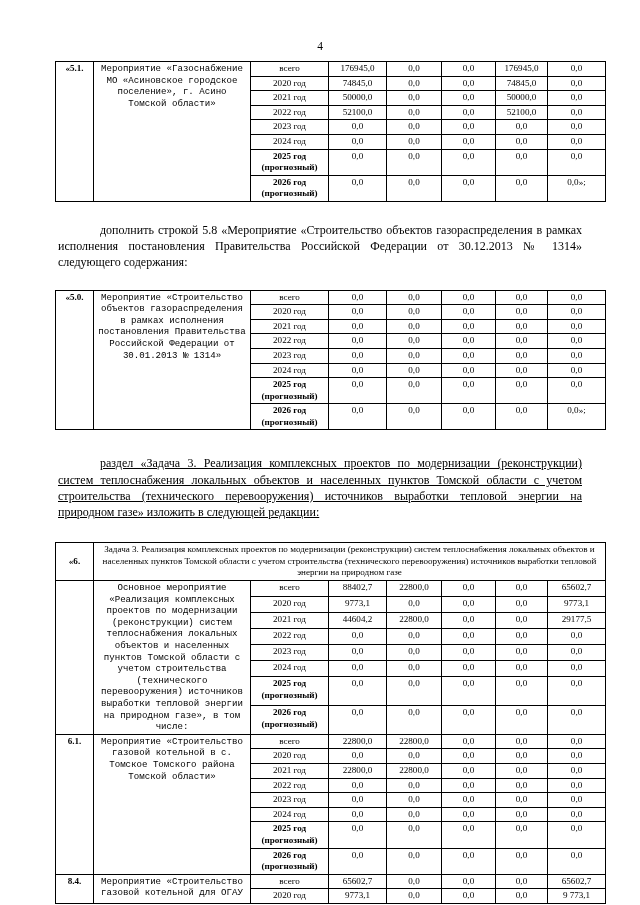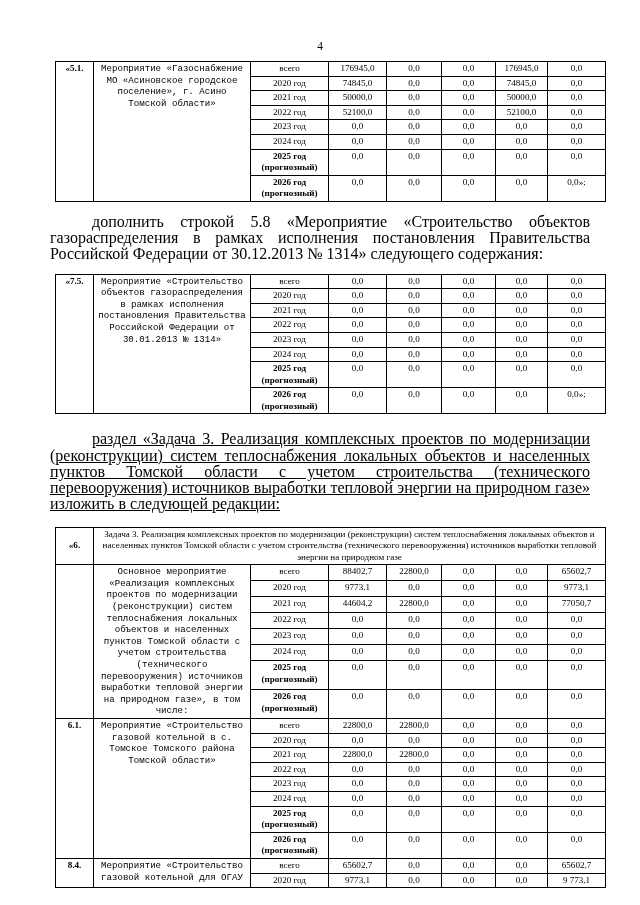--- a/index.html
+++ b/index.html
@@ -23,25 +23,25 @@
   }
   .page-number {
     text-align: center;
     font-size: 11.5px;
     padding-top: 40px;
     padding-bottom: 9px;
     letter-spacing: 0;
   }
   
   .para {
-    font-size: 16px;
+    font-size: 12px;
     line-height: 16.2px;
     text-align: justify;
     text-indent: 42px;
-    margin: 0;
+    margin: 8px;
     padding: 12px 0 11px 0;
     hyphens: none;
   }
   .para.p2 {
     padding: 17px 0 14px 0;
     text-decoration: underline;
   }
   
   table.doc {
     border-collapse: collapse;
@@ -203,21 +203,21 @@
           <col class="w-desc">
           <col class="w-year">
       <col class="w-v1">
           <col class="w-v2">
           <col class="w-v3">
           <col class="w-v4">
           <col class="w-v5">
     </colgroup>
     <tbody>
       <tr>
-        <td class="c-num" rowspan="8">«7.5.</td>
+        <td class="c-num" rowspan="8">«5.0.</td>
         <td class="c-desc" rowspan="8">Мероприятие «Строительство объектов газораспределения в рамках исполнения постановления Правительства Российской Федерации от 30.01.2013 № 1314»</td>
         <td class="c-year">всего</td>
         <td class="c-val">0,0</td>
         <td class="c-val">0,0</td>
         <td class="c-val">0,0</td>
         <td class="c-val">0,0</td>
         <td class="c-val">0,0</td>
       </tr>
       <tr>
         <td class="c-year">2020 год</td>
@@ -317,21 +317,21 @@
         <td class="c-val">0,0</td>
         <td class="c-val">0,0</td>
         <td class="c-val">9773,1</td>
       </tr>
       <tr>
         <td class="c-year">2021 год</td>
         <td class="c-val">44604,2</td>
         <td class="c-val">22800,0</td>
         <td class="c-val">0,0</td>
         <td class="c-val">0,0</td>
-        <td class="c-val">77050,7</td>
+        <td class="c-val">29177,5</td>
       </tr>
       <tr>
         <td class="c-year">2022 год</td>
         <td class="c-val">0,0</td>
         <td class="c-val">0,0</td>
         <td class="c-val">0,0</td>
         <td class="c-val">0,0</td>
         <td class="c-val">0,0</td>
       </tr>
       <tr>

